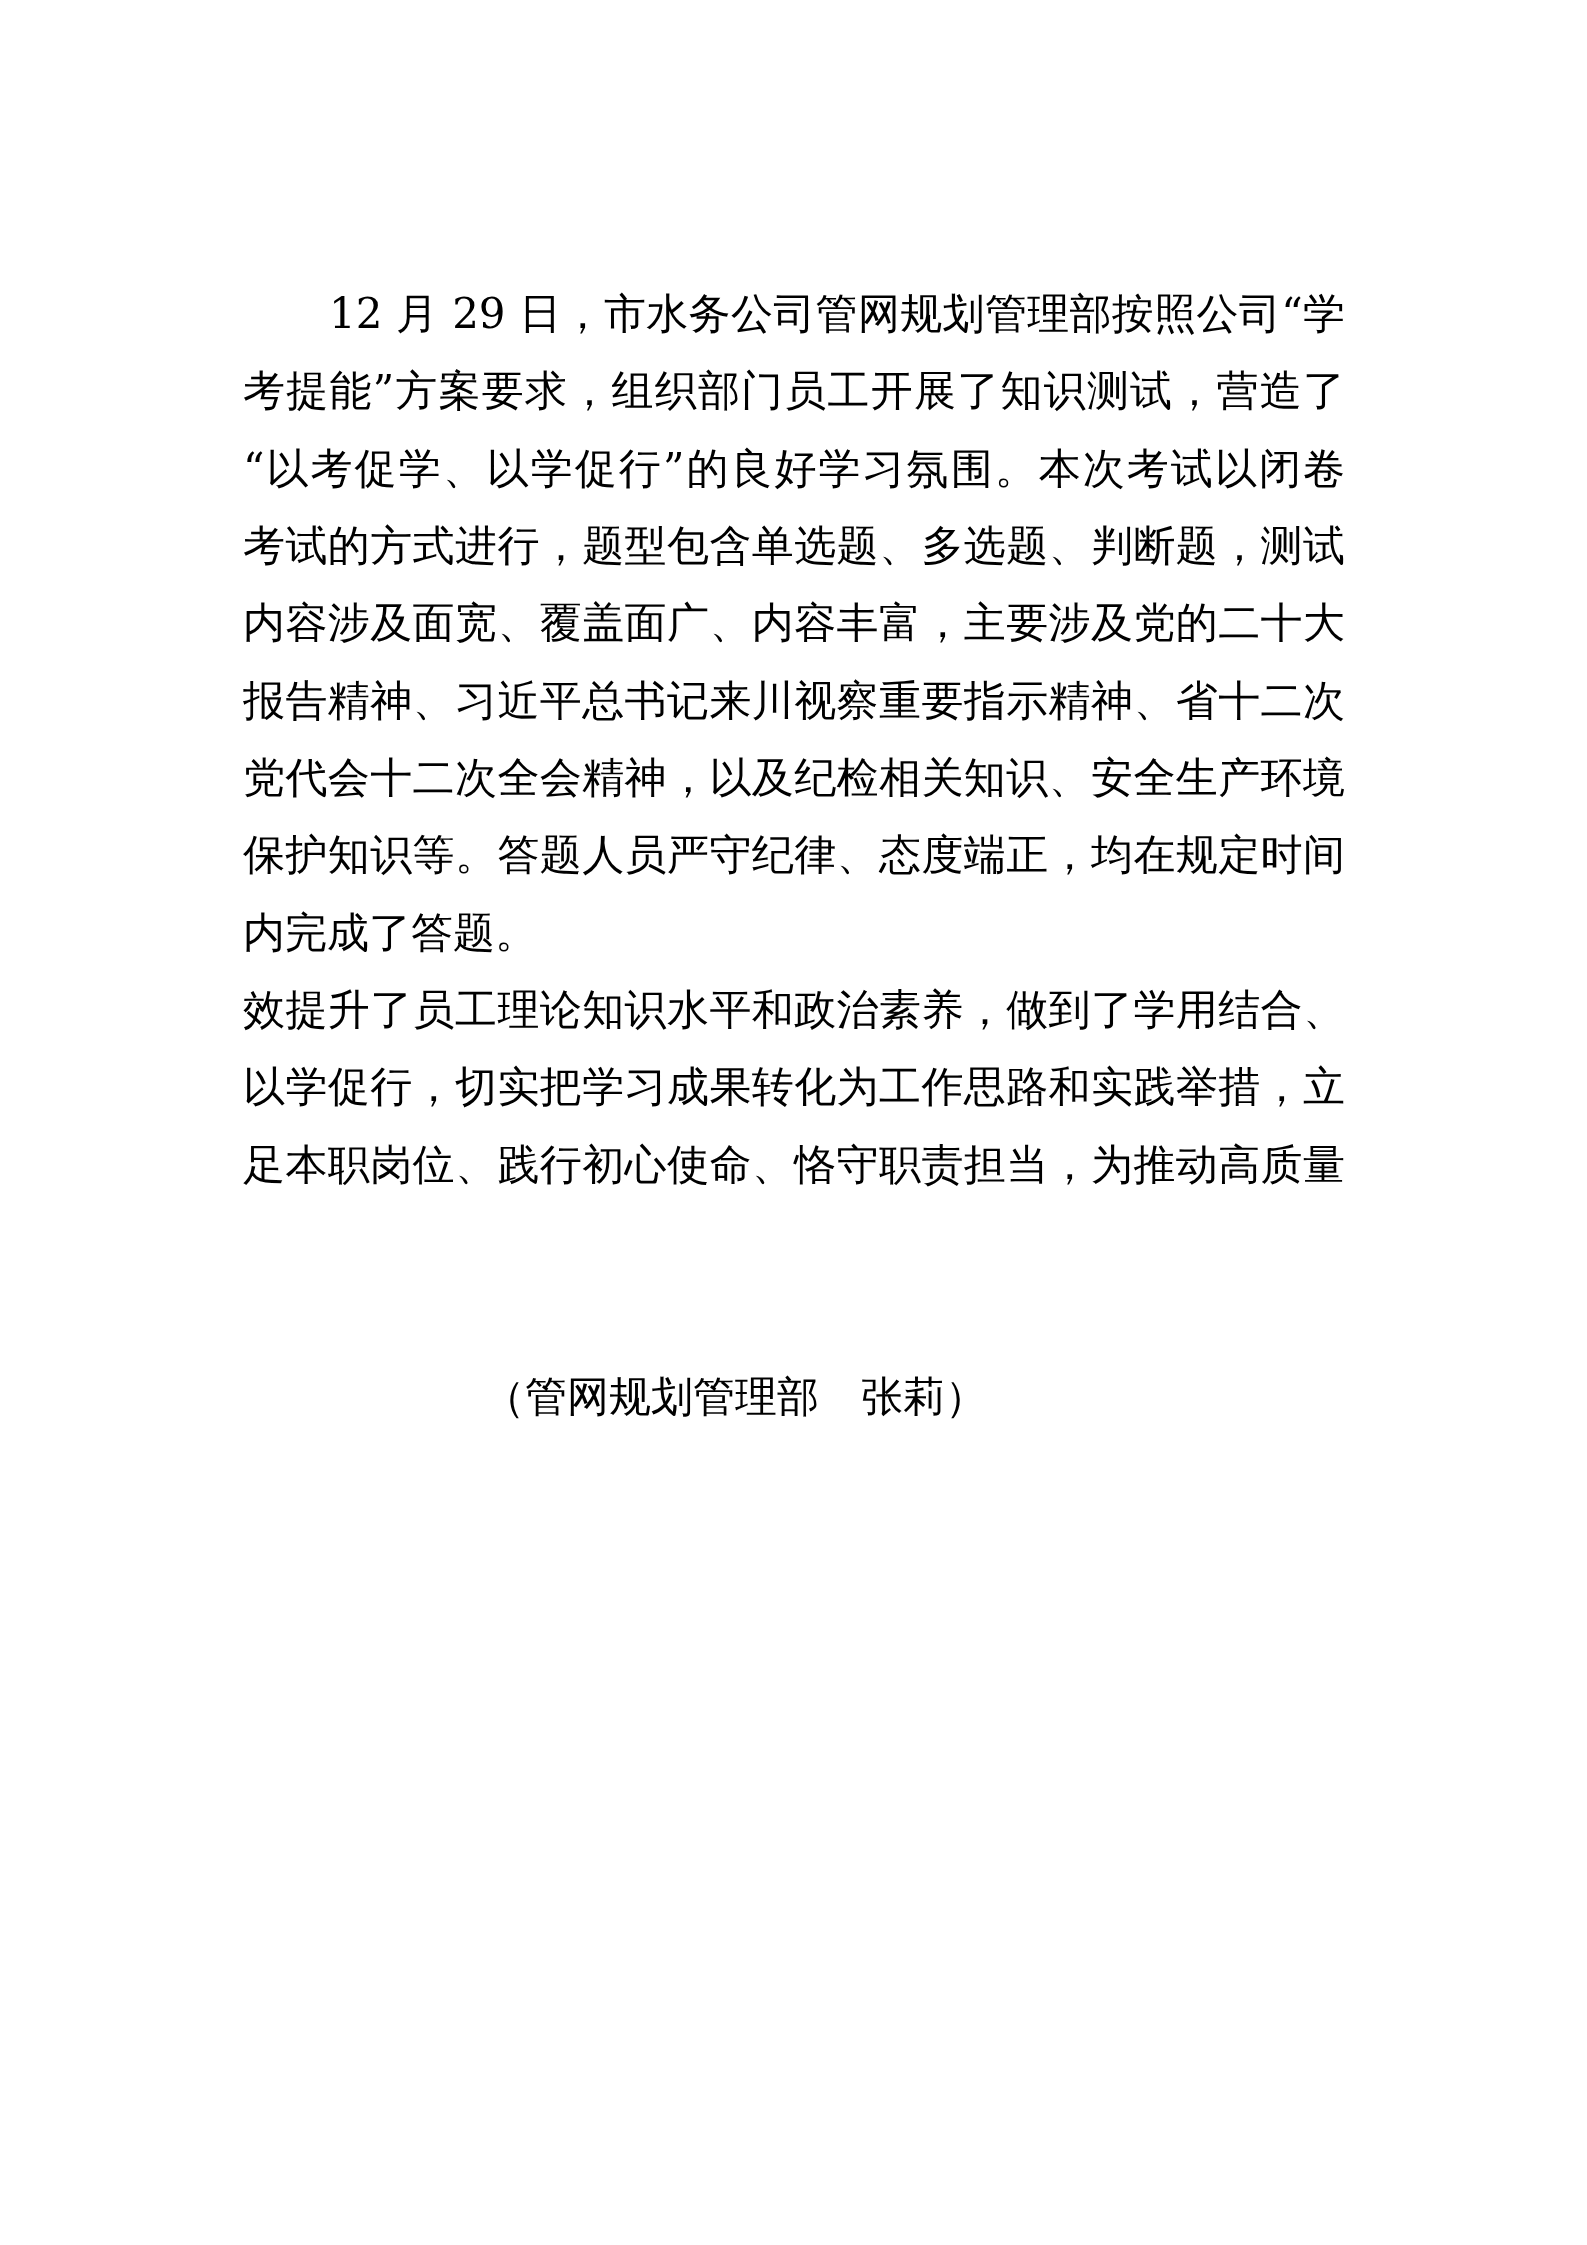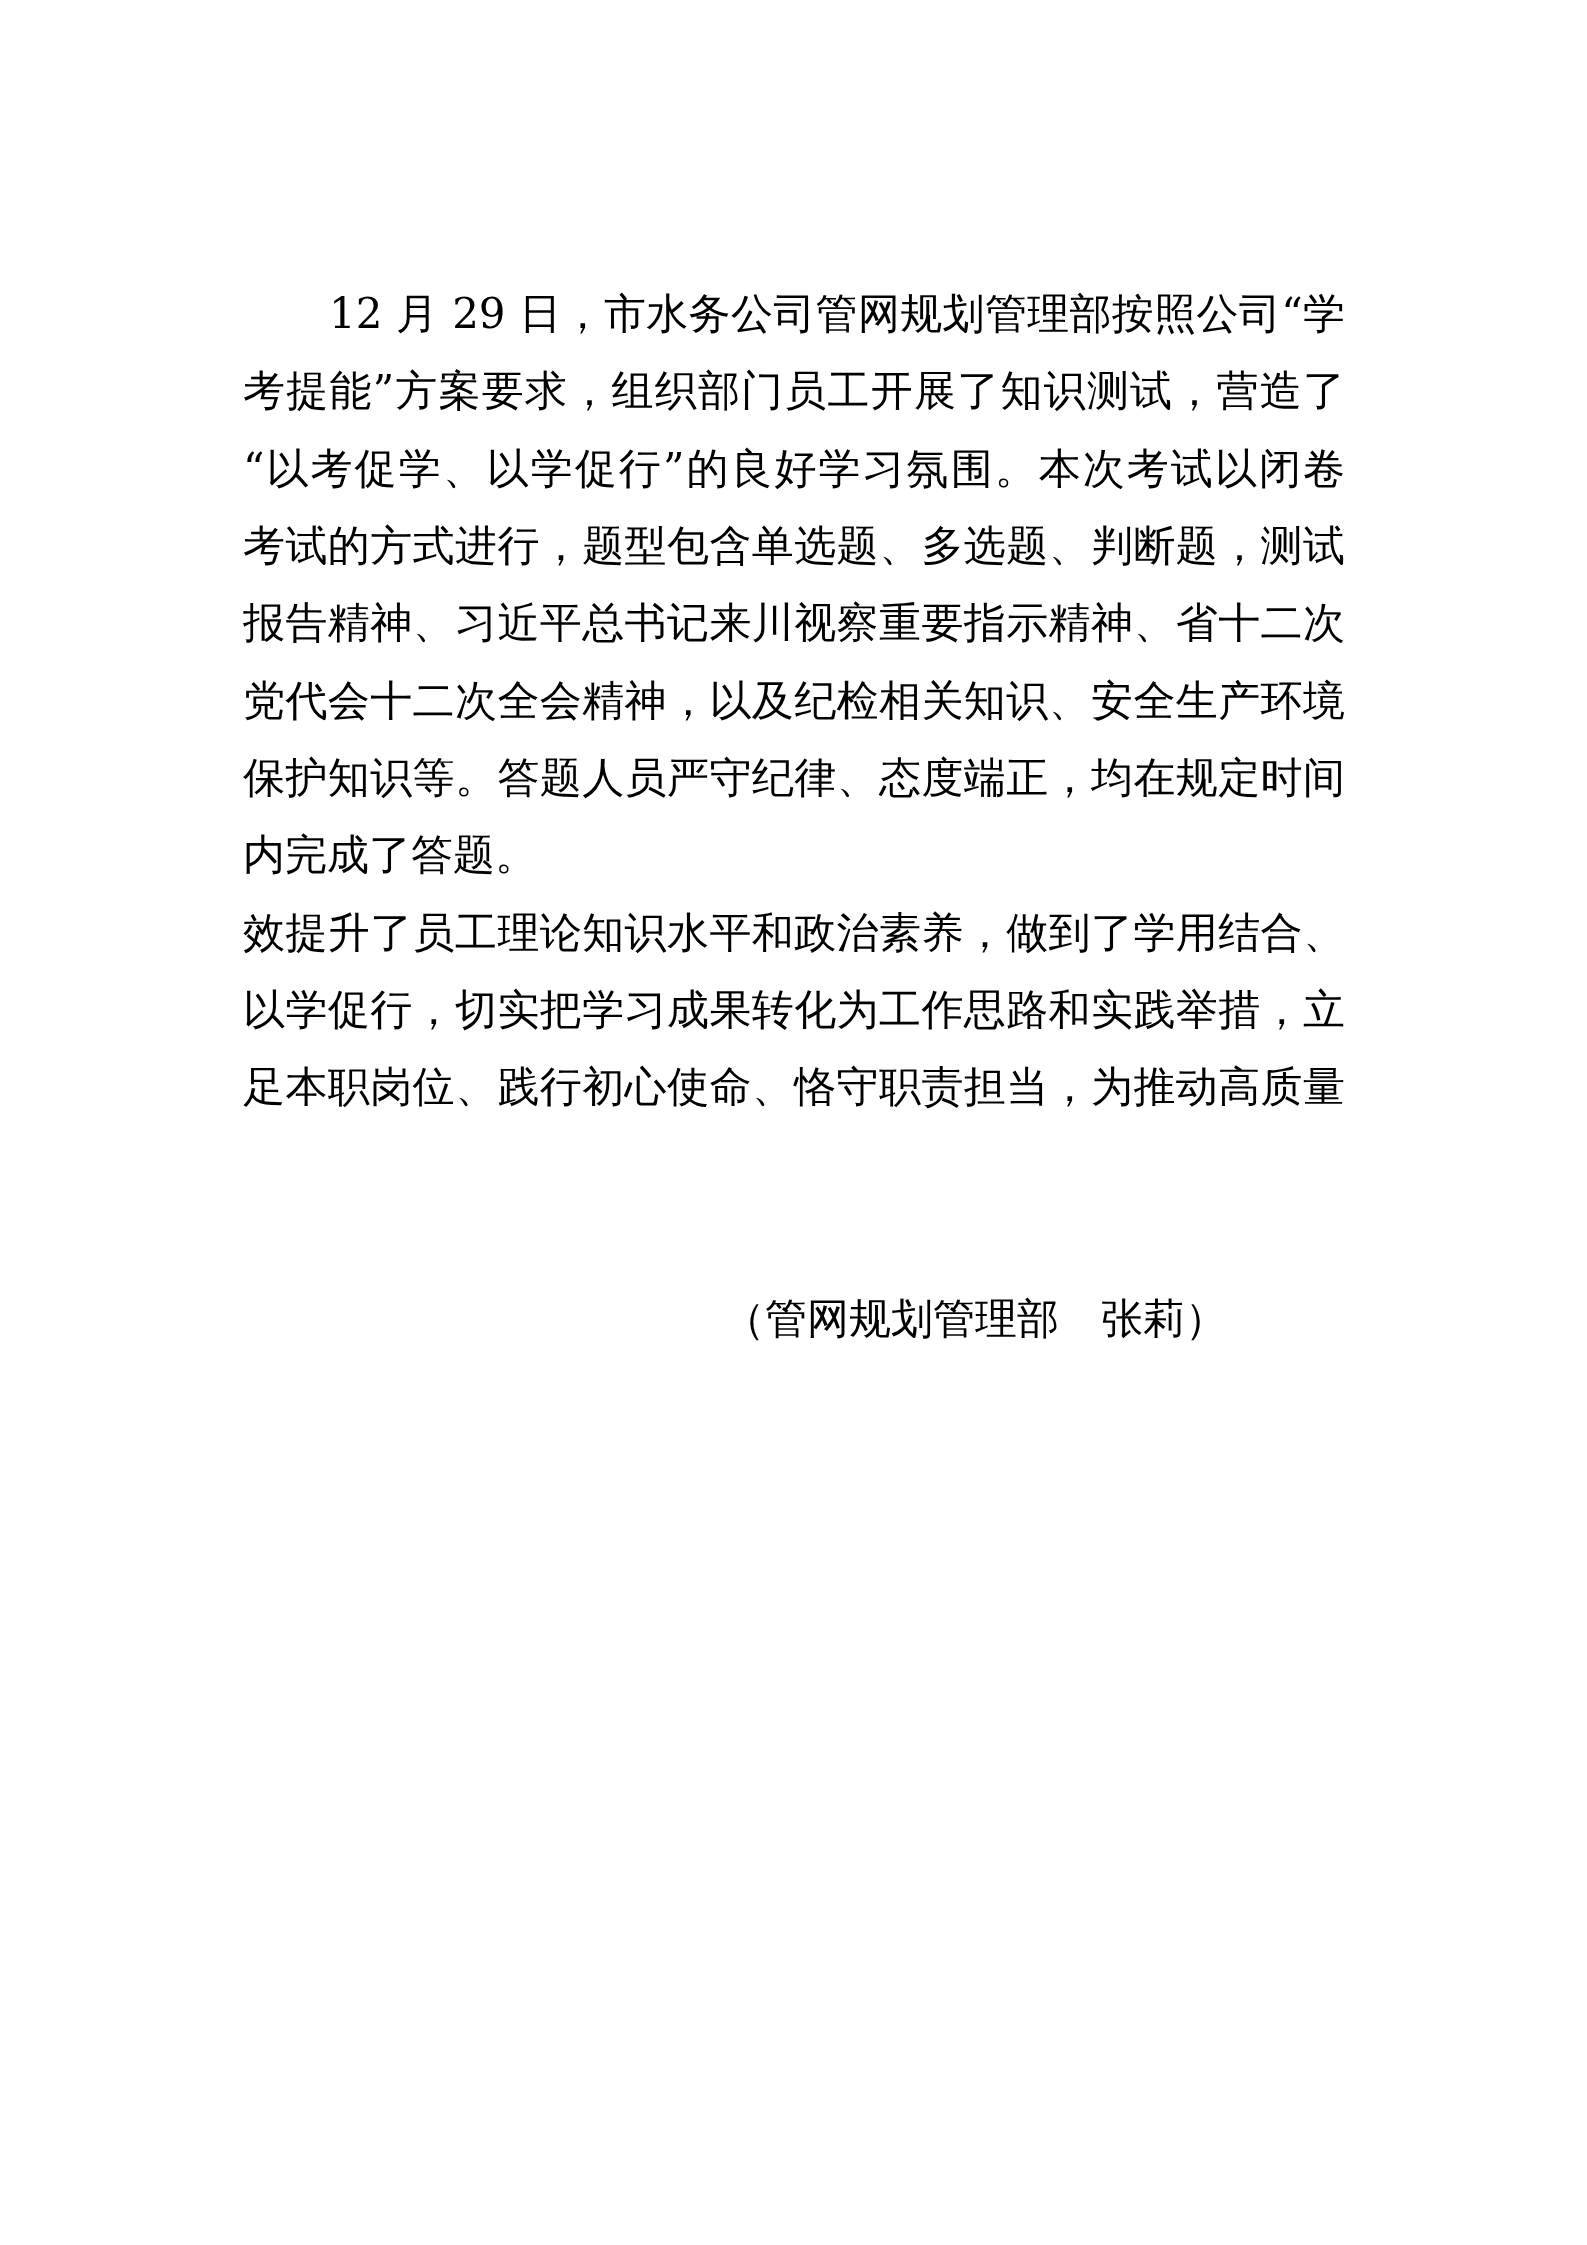--- a/index.html
+++ b/index.html
@@ -37,34 +37,35 @@
   .line.justify {
     text-align: justify;
     text-align-last: justify;
     -moz-text-align-last: justify;
     text-justify: inter-ideograph;
   }
   .line.indent {
     text-indent: 86px;
   }
   .line.signature {
-    text-align: right;
+    text-align: center;
     padding-right: 118px;
     box-sizing: border-box;
   }
 </style>
 </head>
 <body style="background: rgb(255, 255, 255);">
 
 <div class="page">
   <div class="text-block" style="color: rgb(0, 0, 0);">
       <div class="line justify indent">12 月 29 日，市水务公司管网规划管理部按照公司“学</div>
       <div class="line justify">考提能”方案要求，组织部门员工开展了知识测试，营造了</div>
       <div class="line justify">“以考促学、以学促行”的良好学习氛围。本次考试以闭卷</div>
       <div class="line justify">考试的方式进行，题型包含单选题、多选题、判断题，测试</div>
+      <div class="line justify">内容涉及面宽、覆盖面广、内容丰富，主要涉及党的二十大</div>
       <div class="line justify">报告精神、习近平总书记来川视察重要指示精神、省十二次</div>
       <div class="line justify">党代会十二次全会精神，以及纪检相关知识、安全生产环境</div>
       <div class="line justify">保护知识等。答题人员严守纪律、态度端正，均在规定时间</div>
       <div class="line">内完成了答题。</div>
       <div class="line justify">效提升了员工理论知识水平和政治素养，做到了学用结合、</div>
       <div class="line justify">以学促行，切实把学习成果转化为工作思路和实践举措，立</div>
       <div class="line justify">足本职岗位、践行初心使命、恪守职责担当，为推动高质量</div>
       <div class="line"></div>
       <div class="line"></div>
       <div class="line signature">（管网规划管理部　张莉）</div>

